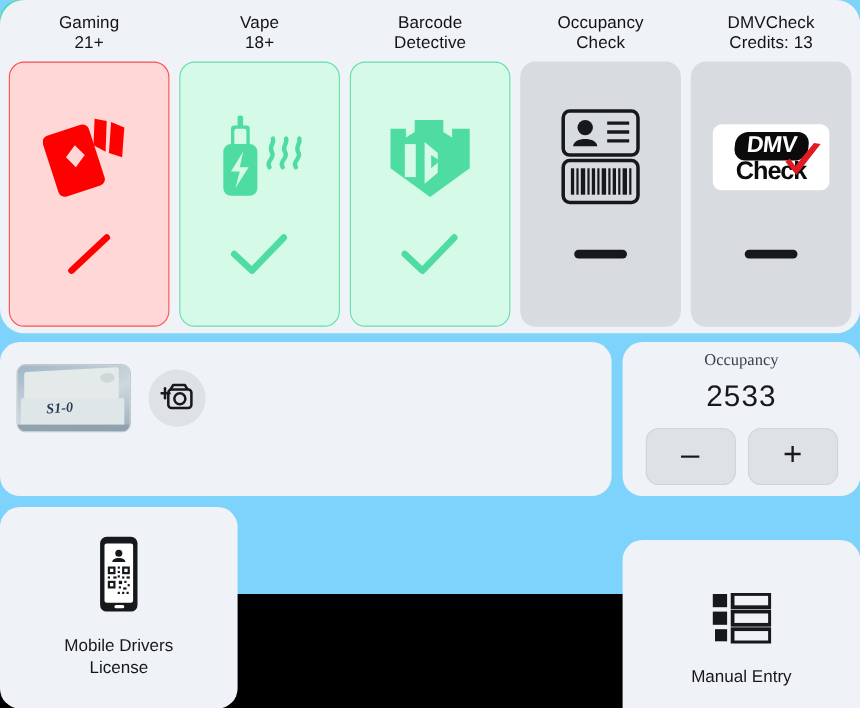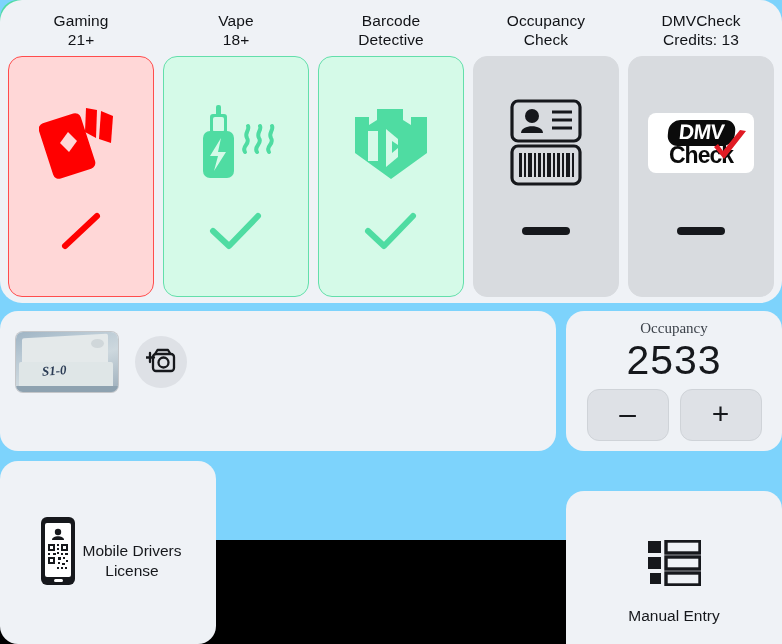--- a/index.html
+++ b/index.html
@@ -151,38 +151,38 @@
 
   
   #occupancy-panel {
     left: 566px; top: 311px; width: 216px; height: 140px;
     border-radius: 18px;
     display: flex; flex-direction: column; align-items: center;
     padding-top: 9px;
   }
   .occ-title { font-size: 15px; color: #3C424A; font-family: Liberation Serif, serif; }
   .occ-value {
-    font-size: 41px; line-height: 46px; color: #16181C; font-weight: 400;
+    font-size: 27px; line-height: 46px; color: #16181C; font-weight: 400;
     letter-spacing: 1px;
   }
   .occ-btns { display: flex; gap: 11px; margin-top: 6px; }
   .occ-btn {
     width: 82px; height: 52px; border-radius: 12px;
     background: #DEE1E6; border: 1px solid #CFD3D8;
     display: flex; align-items: center; justify-content: center;
     font-size: 30px; color: #16181C; cursor: pointer;
     font-family: "Liberation Sans", sans-serif;
     padding-bottom: 3px;
   }
 
   
   #mdl-btn {
     left: 0; top: 461px; width: 216px; height: 183px;
     border-radius: 18px;
-    display: flex; flex-direction: row;
+    display: flex; flex-direction: column;
     align-items: center; justify-content: center;
     cursor: pointer;
   }
   #scan-btn {
     left: 226px; top: 461px; width: 330px; height: 183px;
     border-radius: 18px;
     background: #4FDCA2;
     display: flex; flex-direction: column;
     align-items: center; justify-content: center;
     cursor: pointer;

